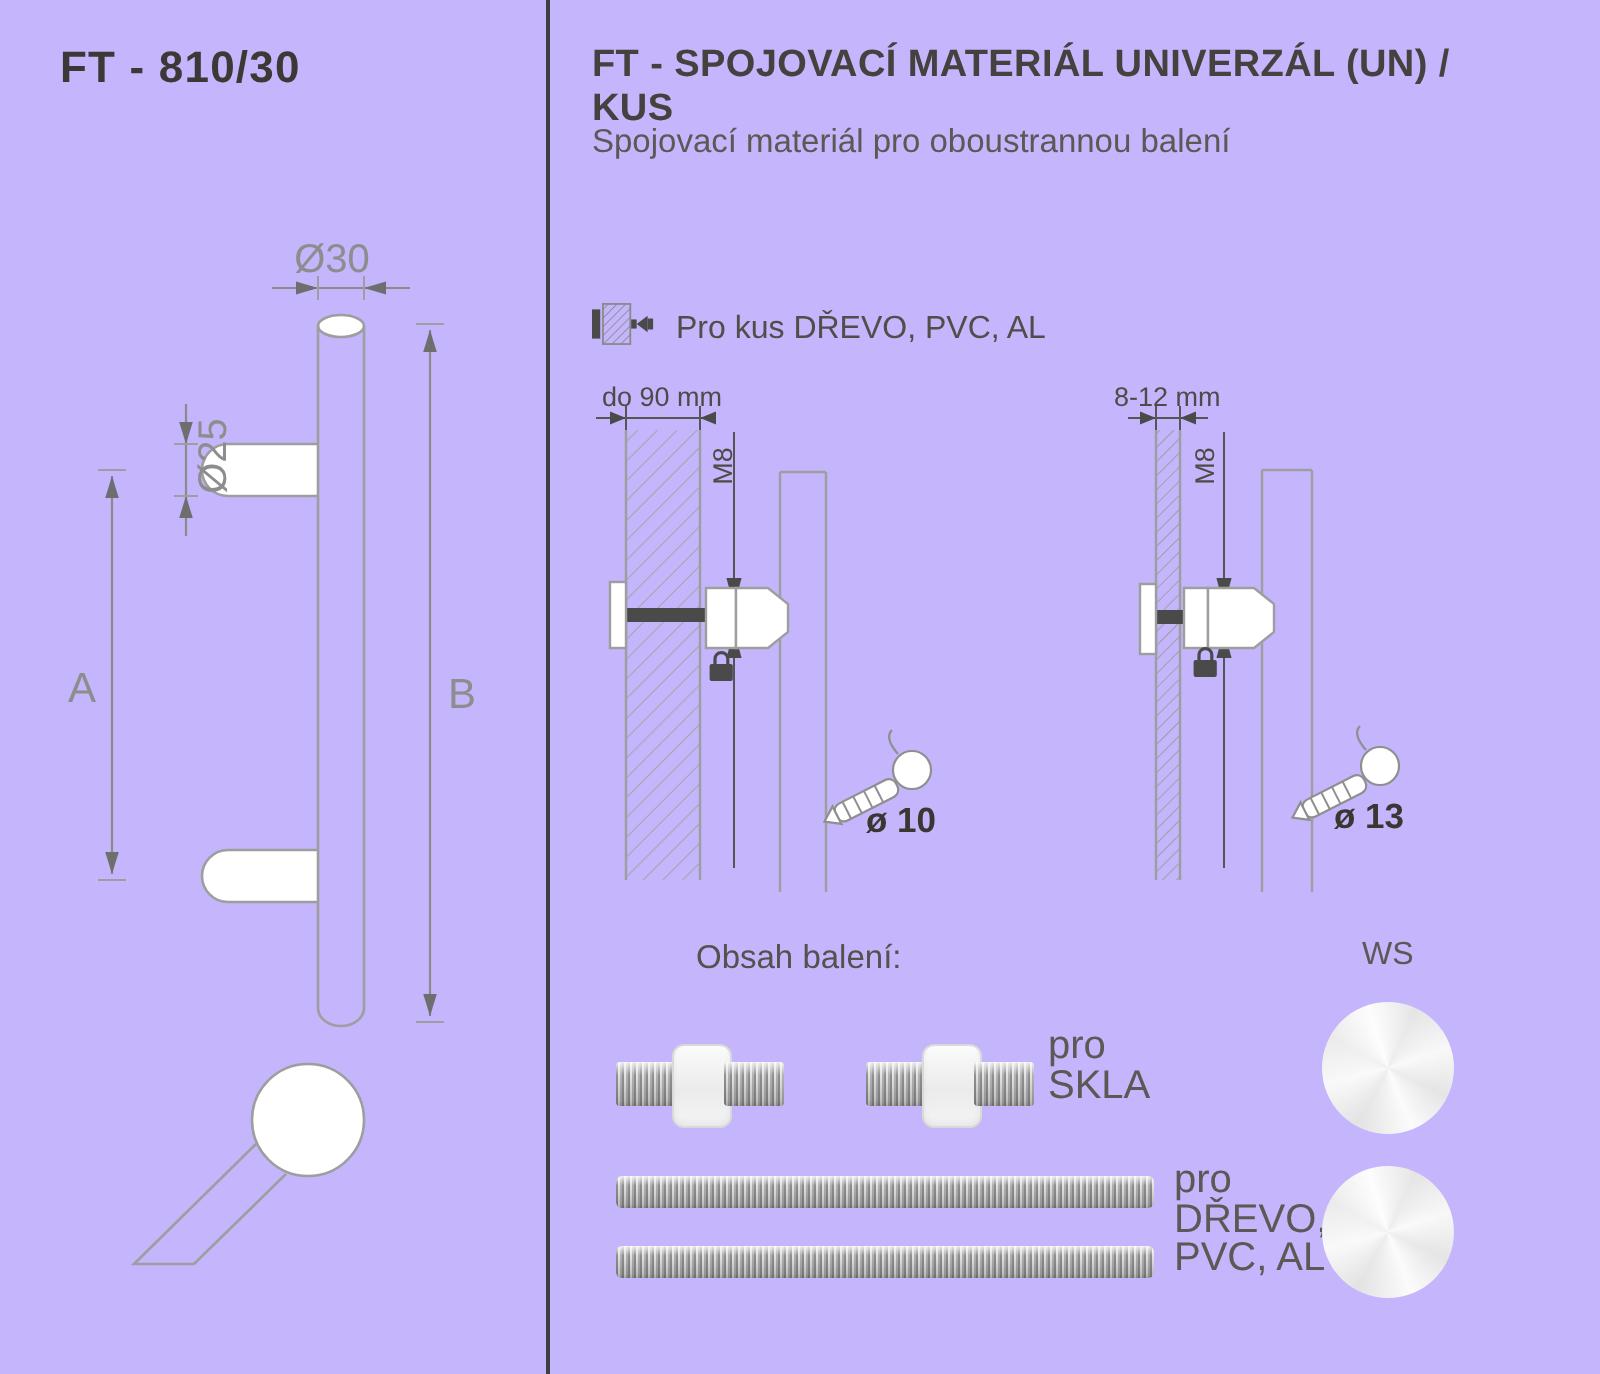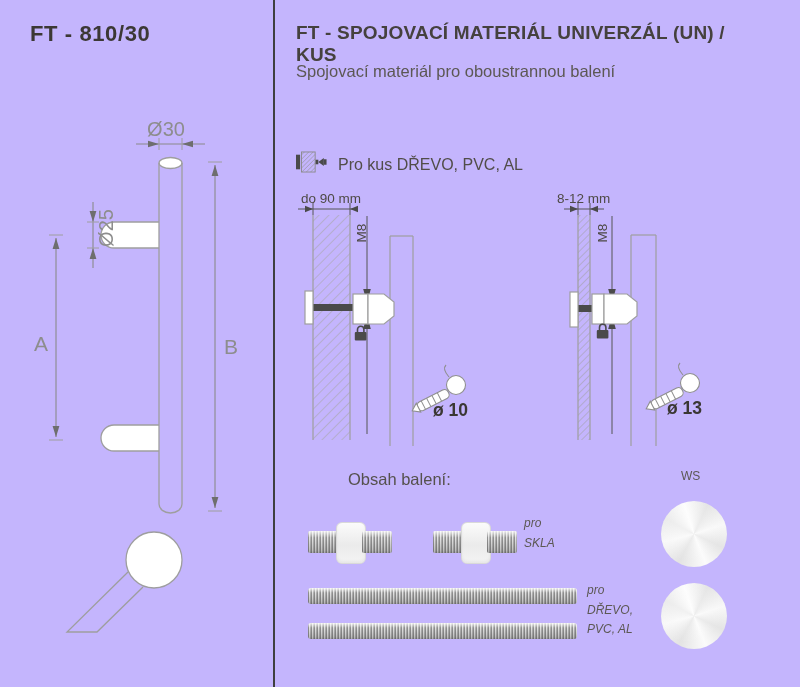--- a/index.html
+++ b/index.html
@@ -32,25 +32,25 @@
   .stud .t-right{right:0;}
   .stud .nut{position:absolute;left:28px;top:0;width:28px;height:40px;border-radius:6px;
     background:linear-gradient(180deg,#fbfbfb,#ebebeb 55%,#f4f4f4);
     border:1px solid #d9d9d9;box-shadow:inset 0 -2px 3px rgba(0,0,0,.05);}
 
   .rod{width:269px;height:16px;border-radius:3px;
     background:
       linear-gradient(180deg,rgba(255,255,255,.85),rgba(255,255,255,0) 30%,rgba(0,0,0,.16) 88%,rgba(0,0,0,.26)),
       repeating-linear-gradient(90deg,#8f8f8f 0 1px,#e2e2e2 1px 2px,#b0b0b0 2px 3px);}
 
-  .pkg-label{font-size:12px;color:#5c5854;line-height:19.5px;font-style:italic;}
+  .pkg-label{font-size:20px;color:#5c5854;line-height:19.5px;}
   .studs-label{left:524px;top:514px;}
   .rods-label{left:587px;top:581px;}
 
-  .ws-label{left:681px;top:469px;font-size:12px;color:#5c5854;}
+  .ws-label{left:681px;top:469px;font-size:16px;color:#5c5854;}
   .disc{width:66px;height:66px;border-radius:50%;
     background:
       radial-gradient(circle at 42% 38%,rgba(255,255,255,.5),rgba(255,255,255,0) 62%),
       conic-gradient(from 25deg,#e2e2e2,#f8f8f8 13%,#e5e5e5 25%,#fbfbfb 37%,#e3e3e3 51%,#f8f8f8 64%,#e7e7e7 76%,#fcfcfc 88%,#e2e2e2);}
   .disc-1{left:661px;top:501px;}
   .disc-2{left:661px;top:583px;}
 
   svg text{font-family:"Liberation Sans",sans-serif;}
   .dim-txt{fill:#8d8d8d;}
   .dk-txt{fill:#4e4a46;}

